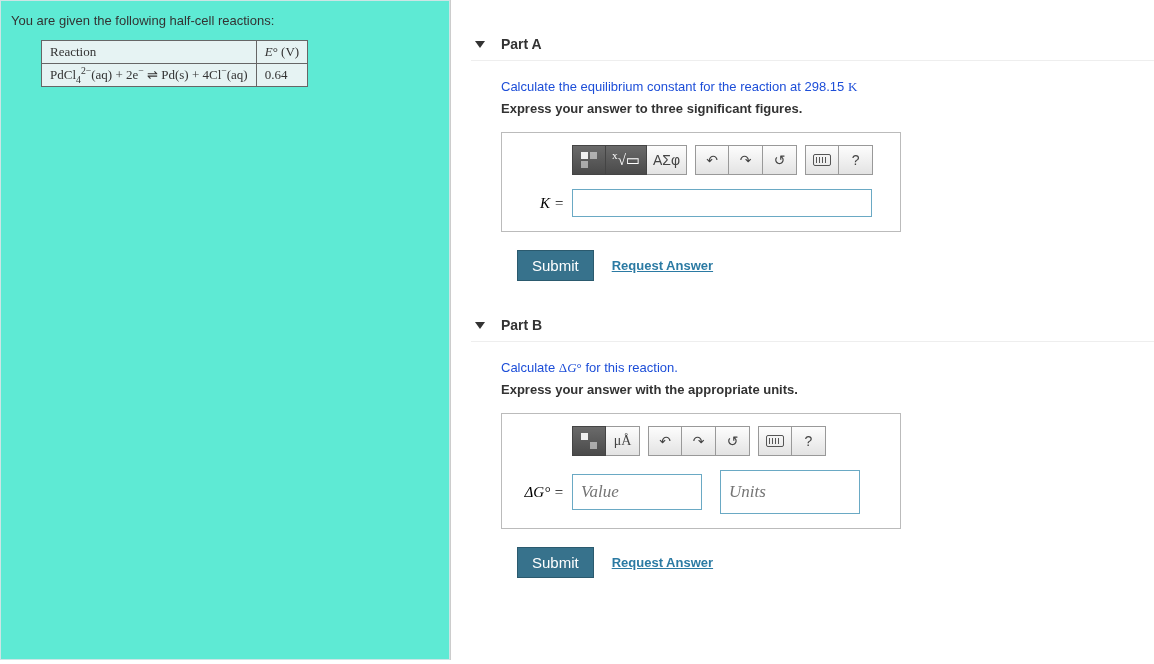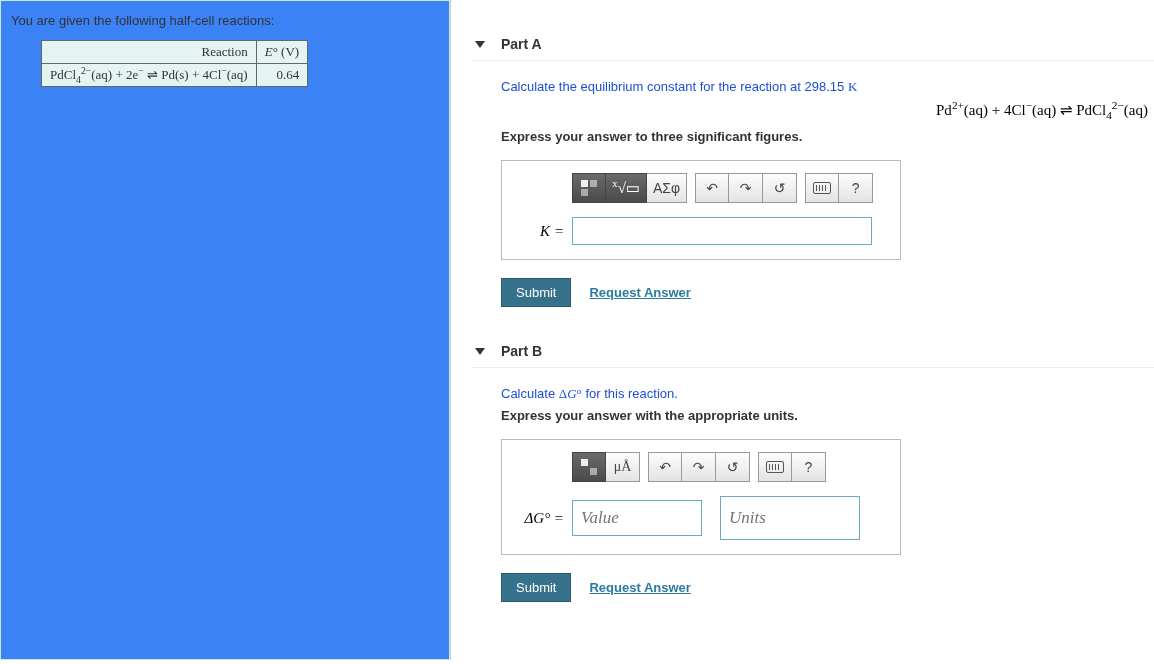--- a/index.html
+++ b/index.html
@@ -8,36 +8,36 @@
     padding: 0;
     font-family: Arial, Helvetica, sans-serif;
     font-size: 13px;
     color: #333;
     background: #fff;
     width: 1154px;
   }
   .container { display: flex; }
   .left-panel {
     width: 450px;
-    background: #3b82f6;
+    background: #5eead4;
     border: 1px solid #cce5e5;
     padding: 12px 10px 18px 10px;
     flex-shrink: 0;
   }
   .intro-text { color: #333; font-size: 13px; margin-bottom: 12px; }
   .reactions-table {
     border-collapse: collapse;
     margin-left: 30px;
     background: #e6f3f3;
   }
   .reactions-table th, .reactions-table td {
     border: 1px solid #666;
     padding: 3px 8px;
     font-size: 13px;
-    text-align: right;
+    text-align: left;
     font-family: "Times New Roman", serif;
   }
   .reactions-table th { font-weight: normal; }
   .reactions-table .rcell { text-align: left; white-space: nowrap; }
   .math { font-family: "Times New Roman", serif; }
   sup, sub { font-size: 0.75em; line-height: 0; }
 
   .right-panel {
     flex: 1;
     padding: 0 0 0 20px;
@@ -155,22 +155,23 @@
     margin-top: 18px;
     display: flex;
     align-items: center;
     gap: 18px;
   }
   .submit-btn {
     background: #37728c;
     color: #fff;
     border: 1px solid #2b5a6e;
     padding: 6px 14px;
-    font-size: 13px;
+    font-size: 15px;
     cursor: pointer;
+    margin-left: 16px;
   }
   .request-link {
     color: #2b7aa3;
     font-weight: bold;
     text-decoration: underline;
     font-size: 13px;
     cursor: pointer;
   }
   .keyboard-icon {
     width:18px; height:12px; border:1px solid #555; border-radius:2px;
@@ -207,23 +208,20 @@
   <div class="right-panel divider-vert">
 
     <div class="part">
       <div class="part-header">
         <span class="tri"></span>
         <span class="part-title">Part A</span>
       </div>
       <div class="part-body">
         <div class="prompt-line">
           Calculate the equilibrium constant for the reaction at 298.15 <span class="math">K</span>
-        </div>
-        <div class="equation-row">
-          Pd<sup>2+</sup>(aq) + 4Cl<sup>−</sup>(aq) ⇌ PdCl<sub>4</sub><sup>2−</sup>(aq)
         </div>
         <div class="bold-prompt">Express your answer to three significant figures.</div>
 
         <div class="answer-box">
           <div class="toolbar">
             <div class="tgroup">
               <span class="tbtn dark tmpl-icon">
                 <svg viewBox="0 0 18 18">
                     <rect x="1" y="1" width="7" height="7" fill="#fff" opacity="0.9"></rect>
                     <rect x="10" y="1" width="7" height="7" fill="#fff" opacity="0.5"></rect>

